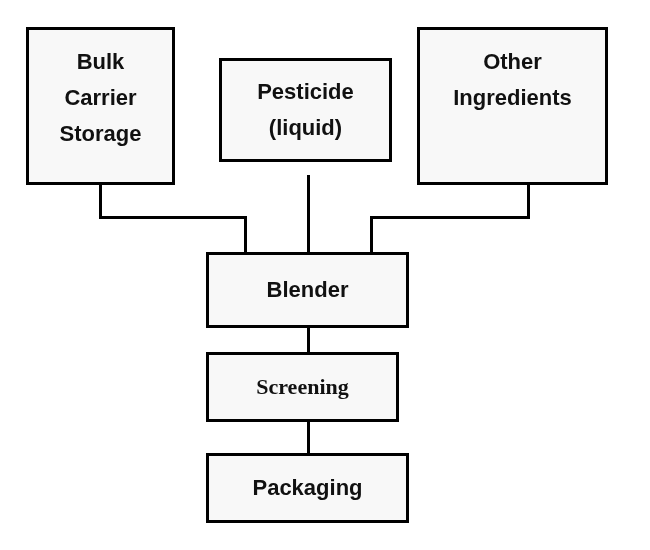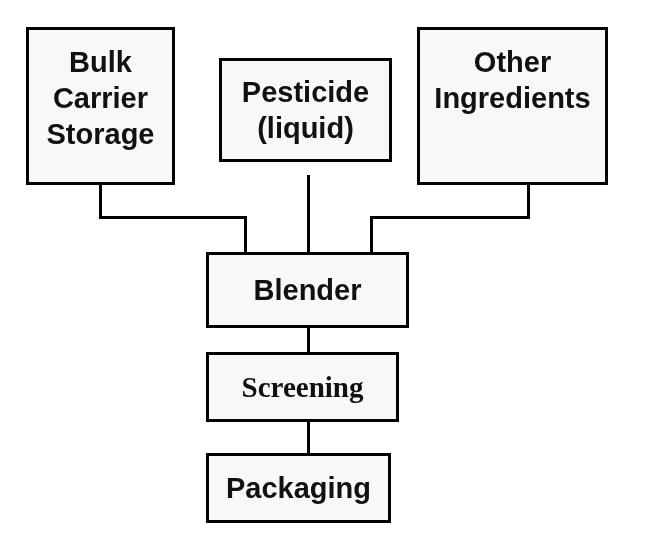--- a/index.html
+++ b/index.html
@@ -1,20 +1,20 @@
 <!DOCTYPE html>
 <html><head>
 <meta charset="utf-8">
 <style>
   html, body { margin:0; padding:0; background:#ffffff; }
   body { width:650px; height:550px; position:relative; overflow:hidden;
          font-family:"Liberation Sans", sans-serif; }
   .box { position:absolute; box-sizing:border-box; background:#f8f8f8;
          border:3px solid #000; display:flex; align-items:center; justify-content:center;
-         text-align:center; font-weight:bold; font-size:29px; line-height:36px; color:#111; }
+         text-align:center; font-weight:bold; font-size:22px; line-height:36px; color:#111; }
   .box.top { align-items:flex-start; padding-top:14px; }
   .line { position:absolute; background:#000; }
   .lbl { white-space:pre-line; }
 </style>
 </head>
 <body>
 
 <div class="line" style="left:99px;top:183px;width:3px;height:35px;"></div>
 <div class="line" style="left:99px;top:216px;width:148px;height:3px;"></div>
 <div class="line" style="left:244px;top:216px;width:3px;height:38px;"></div>
@@ -40,15 +40,15 @@
 <div class="box top" style="left:417px;top:27px;width:191px;height:158px;">
   <span class="lbl">Other
 Ingredients</span>
 </div>
 <div class="box" style="left:206px;top:252px;width:203px;height:76px;">
   <span class="lbl">Blender</span>
 </div>
 <div class="box" style="left:206px;top:352px;width:193px;height:70px;font-family:Liberation Serif, serif;">
   <span class="lbl">Screening</span>
 </div>
-<div class="box" style="left:206px;top:453px;width:185px;height:70px;">
+<div class="box" style="left:206px;top:453px;width:203px;height:70px;">
   <span class="lbl">Packaging</span>
 </div>
 
 </body></html>

